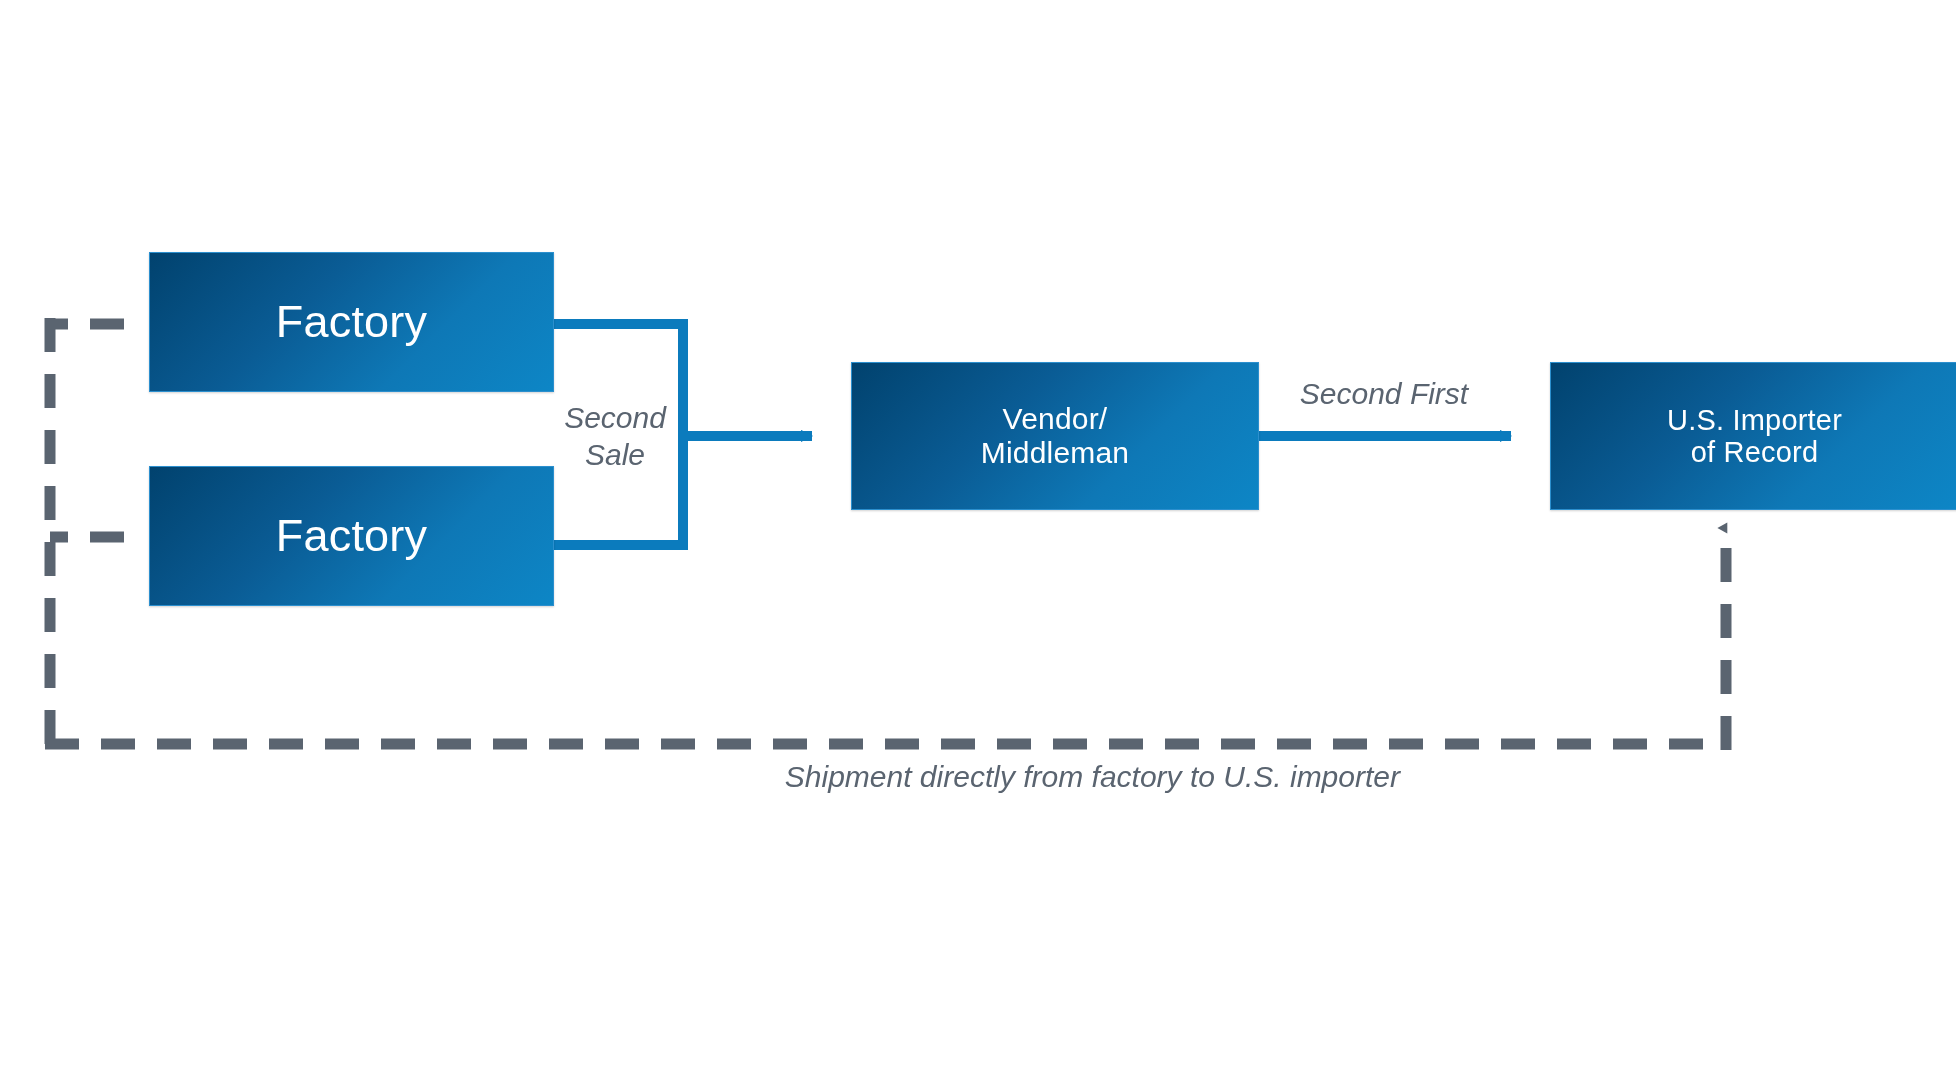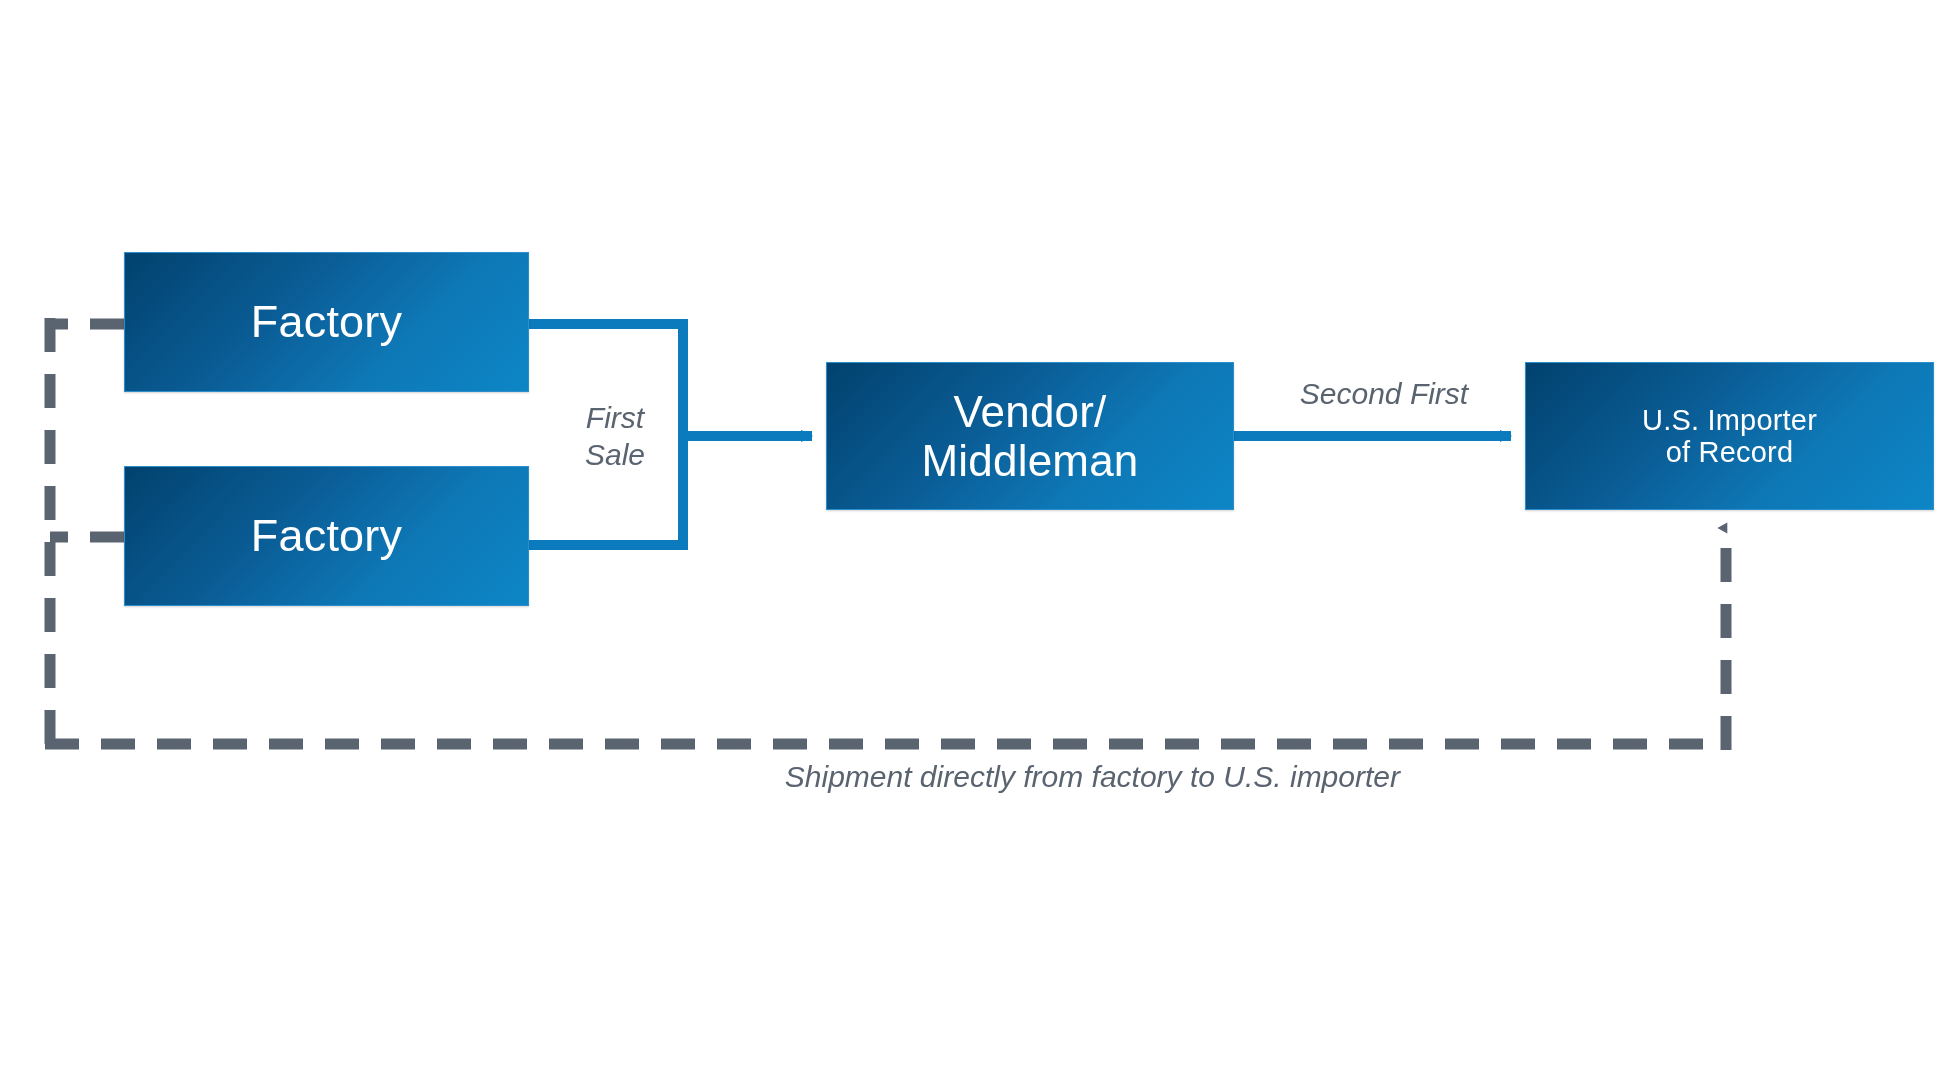--- a/index.html
+++ b/index.html
@@ -32,39 +32,40 @@
     display: flex;
     align-items: center;
     justify-content: flex-start;
     text-align: center;
     color: #ffffff;
     line-height: 1.12;
     border: 1px solid #2b8fce;
     background: linear-gradient(135deg, #01426e 0%, #0a5c95 38%, #0e78b6 68%, #0d86c6 100%);
     box-shadow: 0 1px 2px rgba(0,0,0,0.18);
     z-index: 3;
+    margin-left: 25px;
   }
   .node .node-label {
     display: block;
     width: 100%;
     padding: 0 8px;
     white-space: pre-line;
     letter-spacing: 0.2px;
   }
   #factory-1 {
     left: 124px; top: 252px; width: 405px; height: 140px;
     font-size: 45px;
   }
   #factory-2 {
     left: 124px; top: 466px; width: 405px; height: 140px;
     font-size: 45px;
   }
   #vendor-middleman {
     left: 826px; top: 362px; width: 408px; height: 148px;
-    font-size: 44px;
+    font-size: 30px;
   }
   #us-importer {
     left: 1525px; top: 362px; width: 409px; height: 148px;
     font-size: 29px;
   }
 
   .edge-label {
     position: absolute;
     font-style: italic;
     color: #5a6470;
@@ -142,20 +143,20 @@
   <div class="node" id="vendor-middleman">
     <span class="node-label">Vendor/
 Middleman</span>
   </div>
 
   <div class="node" id="us-importer">
     <span class="node-label">U.S. Importer
 of Record</span>
   </div>
 
-  <div class="edge-label" id="label-first-sale">First
+  <div class="edge-label" id="label-first-sale">Second
 Sale</div>
 
   <div class="edge-label" id="label-second-sale">Second First</div>
 
   <div id="caption-shipment">Shipment directly from factory to U.S. importer</div>
 
 </div>
 
 </body></html>

